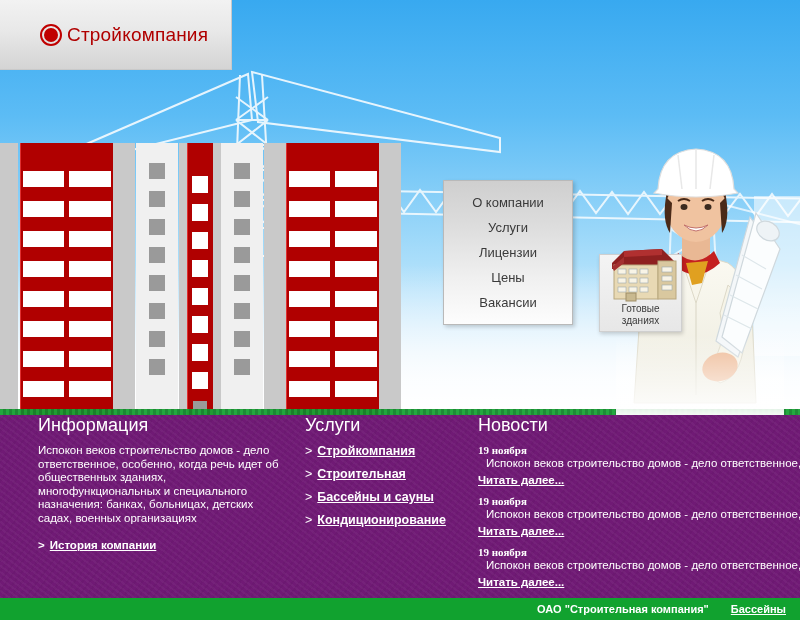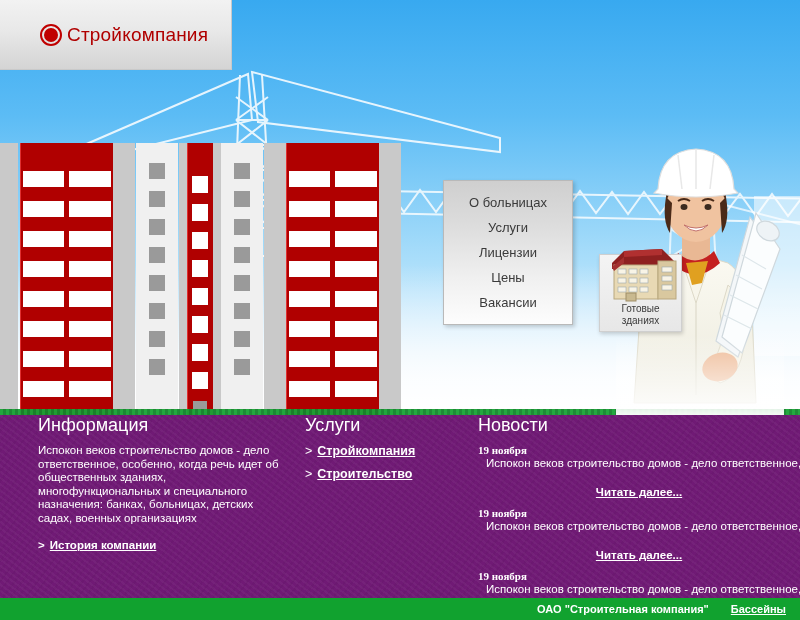--- a/index.html
+++ b/index.html
@@ -82,21 +82,21 @@
   .lnk-row .chev{margin-right:5px;font-weight:bold;}
 
   .svc-row{position:relative;margin-bottom:9px;color:#ffffff;font-size:12.5px;}
   .svc-row .chev{margin-right:5px;}
   .svc-link{color:#ffffff;text-decoration:underline;font-weight:bold;cursor:pointer;}
 
   .news-item{position:relative;margin-bottom:7px;}
   .news-date{color:#ffffff;font-size:11px;font-weight:bold;
      font-family:"Liberation Serif",serif;margin-bottom:1px;}
   .news-text{color:#ffffff;font-size:11.5px;white-space:nowrap;margin-left:8px;}
-  .news-more{text-align:center;margin-top:13px;}
+  .news-more{text-align:left;margin-top:1px;}
   .news-more span{color:#ffffff;font-size:11.5px;font-weight:bold;text-decoration:underline;cursor:pointer;}
 
   
   .footer{position:absolute;left:0;top:598px;width:800px;height:22px;background:#11a22f;}
   .footer-inner{position:absolute;right:14px;top:0;height:22px;display:flex;align-items:center;gap:22px;}
   .footer-co{color:#ffffff;font-size:11px;font-weight:bold;white-space:nowrap;}
   .footer-link{color:#ffffff;font-size:11px;font-weight:bold;text-decoration:underline;
      cursor:pointer;white-space:nowrap;}
 </style>
 </head>
@@ -280,21 +280,21 @@
         <ellipse cx="152" cy="86" rx="12" ry="9" fill="#eef3f6" transform="rotate(32 152 86)"></ellipse>
         <path d="M126 110 L150 124 M120 130 L146 144 M114 150 L142 164 M108 170 L136 184" stroke="#dde6ea"></path>
       </g>
 
       <ellipse cx="104" cy="222" rx="18" ry="14" fill="#eeba96" transform="rotate(-18 104 222)"></ellipse>
 
       <rect x="0" y="190" width="168" height="80" fill="url(#fade)"></rect>
     </svg>
 
     <div class="nav-box">
-      <div class="nav-item">О больницах</div>
+      <div class="nav-item">О компании</div>
       <div class="nav-item">Услуги</div>
       <div class="nav-item">Лицензии</div>
       <div class="nav-item">Цены</div>
       <div class="nav-item">Вакансии</div>
     </div>
 
     <div class="proj-card">
       <svg class="proj-img" viewBox="0 0 76 66">
 
         <path d="M8 26 L20 14 L58 12 L70 24 L70 30 L8 32 Z" fill="#8e2020"></path>
@@ -344,21 +344,27 @@
         </div>
       </div>
     </div>
 
     <div class="col" style="left:305px;width:180px;">
       <h2 class="col-head">Услуги</h2>
       <div class="svc-row">
         <span class="chev">&gt;</span><span class="svc-link">Стройкомпания</span>
       </div>
       <div class="svc-row">
-        <span class="chev">&gt;</span><span class="svc-link">Строительство</span>
+        <span class="chev">&gt;</span><span class="svc-link">Строительная</span>
+      </div>
+      <div class="svc-row">
+        <span class="chev">&gt;</span><span class="svc-link">Бассейны и сауны</span>
+      </div>
+      <div class="svc-row">
+        <span class="chev">&gt;</span><span class="svc-link">Кондиционирование</span>
       </div>
     </div>
 
     <div class="col" style="left:478px;width:322px;overflow:hidden;">
       <h2 class="col-head">Новости</h2>
 
       <div class="news-item">
         <div class="news-date">19 ноября</div>
         <div class="news-text">Испокон веков строительство домов - дело ответственное,</div>
         <div class="news-more"><span>Читать далее...</span></div>

